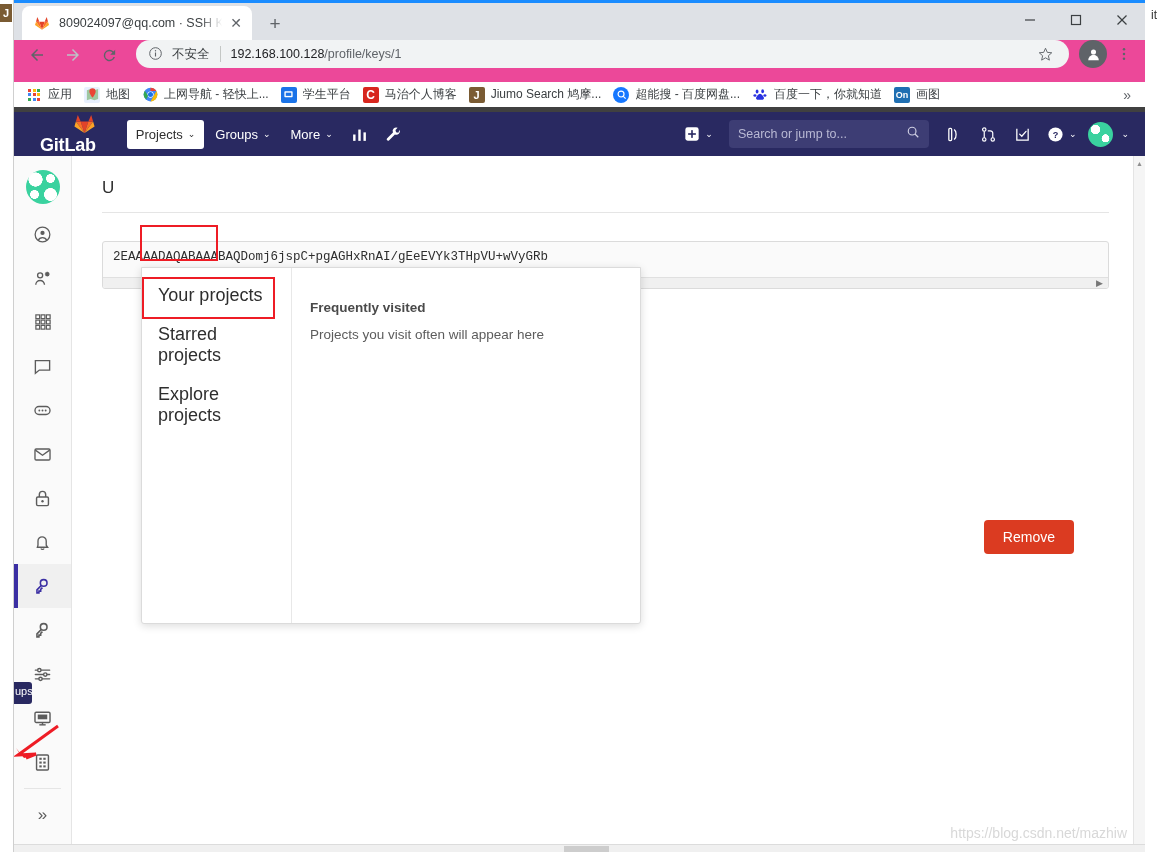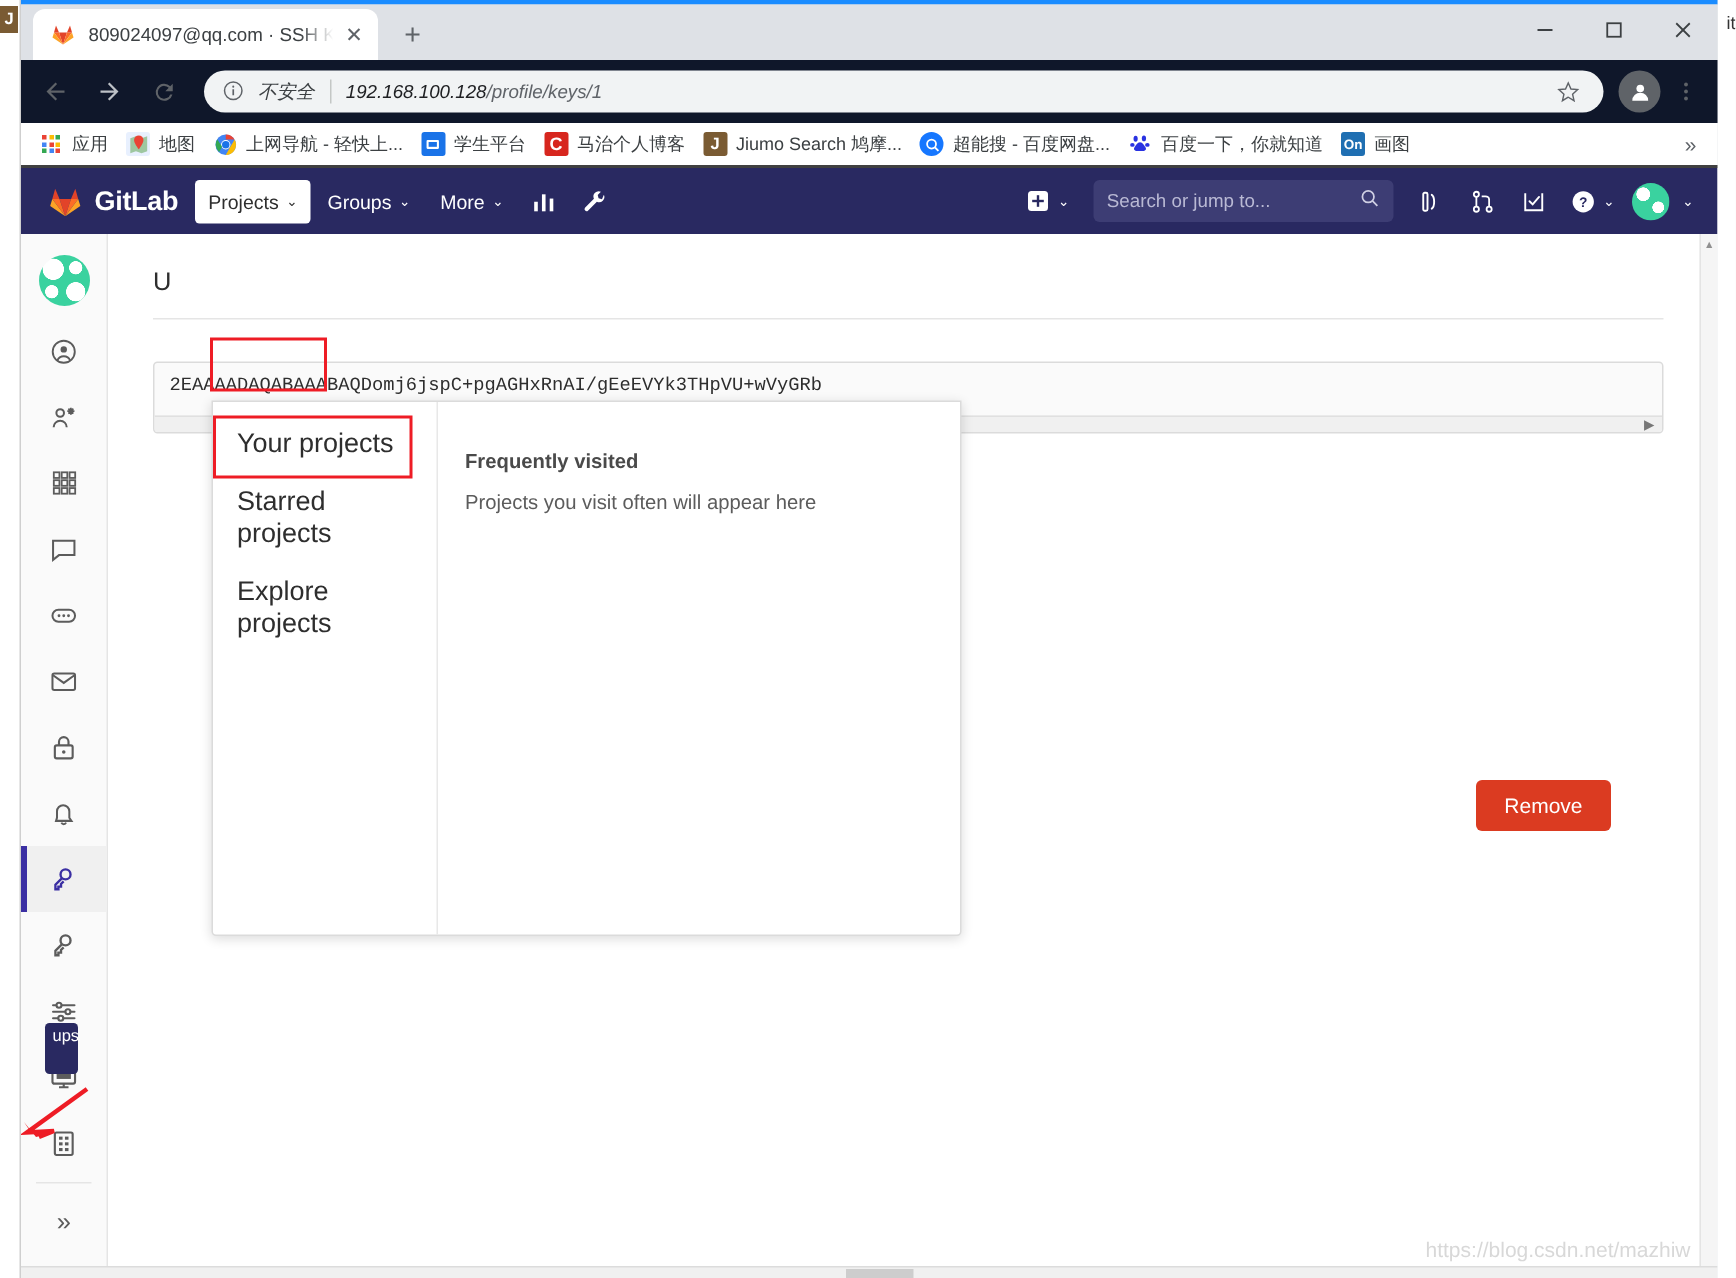--- a/index.html
+++ b/index.html
@@ -65,23 +65,22 @@
 
   
   .winbtns { position: absolute; right: 0; top: 0; display: flex; }
   .winbtn {
     width: 46px; height: 34px; display: flex; align-items: center;
     justify-content: center; color: #3c4043;
   }
 
   
   .toolbar {
-    height: 42px; background: #0f172a; display: flex; align-items: center;
+    height: 42px; background: #ec4899; display: flex; align-items: flex-start;
     padding: 0 8px;
-    font-style: italic;
   }
   .navbtn {
     width: 30px; height: 30px; margin-right: 6px; display: flex;
     align-items: center; justify-content: center; color: #5f6368;
   }
   .navbtn.disabled { color: #bdc1c6; }
   .omnibox {
     flex: 1 1 auto; height: 28px; background: #f1f3f4; border-radius: 14px;
     display: flex; align-items: center; padding: 0 12px; margin: 0 6px;
   }
@@ -94,21 +93,21 @@
   .tb-right { display: flex; align-items: center; }
   .avatar-btn {
     width: 28px; height: 28px; border-radius: 50%; background: #5f6368;
     display: flex; align-items: center; justify-content: center; margin: 0 4px;
   }
   .menu-btn { width: 26px; display: flex; align-items: center; justify-content: center; color: #5f6368; }
 
   
   .bookmarks {
     height: 30px; background: #ffffff; display: flex; align-items: center;
-    padding: 0 6px; border-bottom: 2px solid #404040; overflow: hidden;
+    padding: 0 6px; border-bottom: 5px solid #404040; overflow: hidden;
   }
   .bm { display: flex; align-items: center; padding: 3px 6px; white-space: nowrap; }
   .bm-ico {
     width: 16px; height: 16px; flex: 0 0 16px; margin-right: 6px;
     border-radius: 2px; display: flex; align-items: center; justify-content: center;
     font-size: 10px; color: #fff; font-weight: bold; overflow:hidden;
   }
   .bm-label { font-size: 12px; color: #3c4043; }
   .bm-overflow { margin-left: auto; padding: 0 8px; color: #5f6368; font-size: 14px; }
   .grid-ico { display: grid; grid-template-columns: repeat(3,3px); grid-gap: 1.5px; }
@@ -118,21 +117,21 @@
   .viewport {
     position: relative; width: 1131px; height: 743px; background: #fff;
     overflow: hidden;
   }
 
   
   .gl-nav {
     position: relative; height: 44px; background: #292961; display: flex;
     align-items: center; padding: 0 10px; z-index: 5;
   }
-  .gl-logo-wrap { display: flex; align-items: center; margin-right: 11px; padding-left:8px;}
+  .gl-logo-wrap { display: flex; align-items: flex-end; margin-right: 31px; padding-left:8px;flex-direction:column;}
   .gl-logo-text { color: #fff; font-size: 18px; font-weight: 600; margin-left: 8px; letter-spacing:-0.2px;}
   .gl-item {
     color: #ffffff; font-size: 13px; padding: 7px 9px; margin-right: 2px;
     display: flex; align-items: center; border-radius: 3px; white-space: nowrap;
   }
   .gl-item.active-white { background: #ffffff; color: #2e2e2e; }
   .caret { margin-left: 5px; font-size: 9px; }
   .gl-icon-btn {
     width: 32px; height: 30px; display: flex; align-items: center;
     justify-content: center; color: #fff; margin-right: 2px;
@@ -179,25 +178,24 @@
     position: relative; height: 44px; display: flex; align-items: center;
     justify-content: center; color: #5c5c5c;
   }
   .rail-item.active { background: #f0f0f0; color: #3b2fa3; }
   .rail-item.active::before {
     content: ""; position: absolute; left: 0; top: 0; bottom: 0; width: 4px;
     background: #3b2fa3;
   }
   .rail-sep { height: 1px; background: #e5e5e5; margin: 4px 10px; }
   .rail-tooltip {
-    position: absolute; left: -4px; top: 570px; height: 34px;
+    position: absolute; left: -4px; top: 570px; height: 22px;
     background: #292961; color: #fff; font-size: 11px; padding: 3px 5px;
     border-radius: 3px; z-index: 6; white-space: nowrap; overflow: hidden;
     width: 22px;
-    margin-left: 20px;
   }
 
   
   .red-arrow {
     position: absolute; left: 0px; top: 612px; width: 46px; height: 36px;
     z-index: 7; pointer-events: none;
   }
 
   
   .content {

